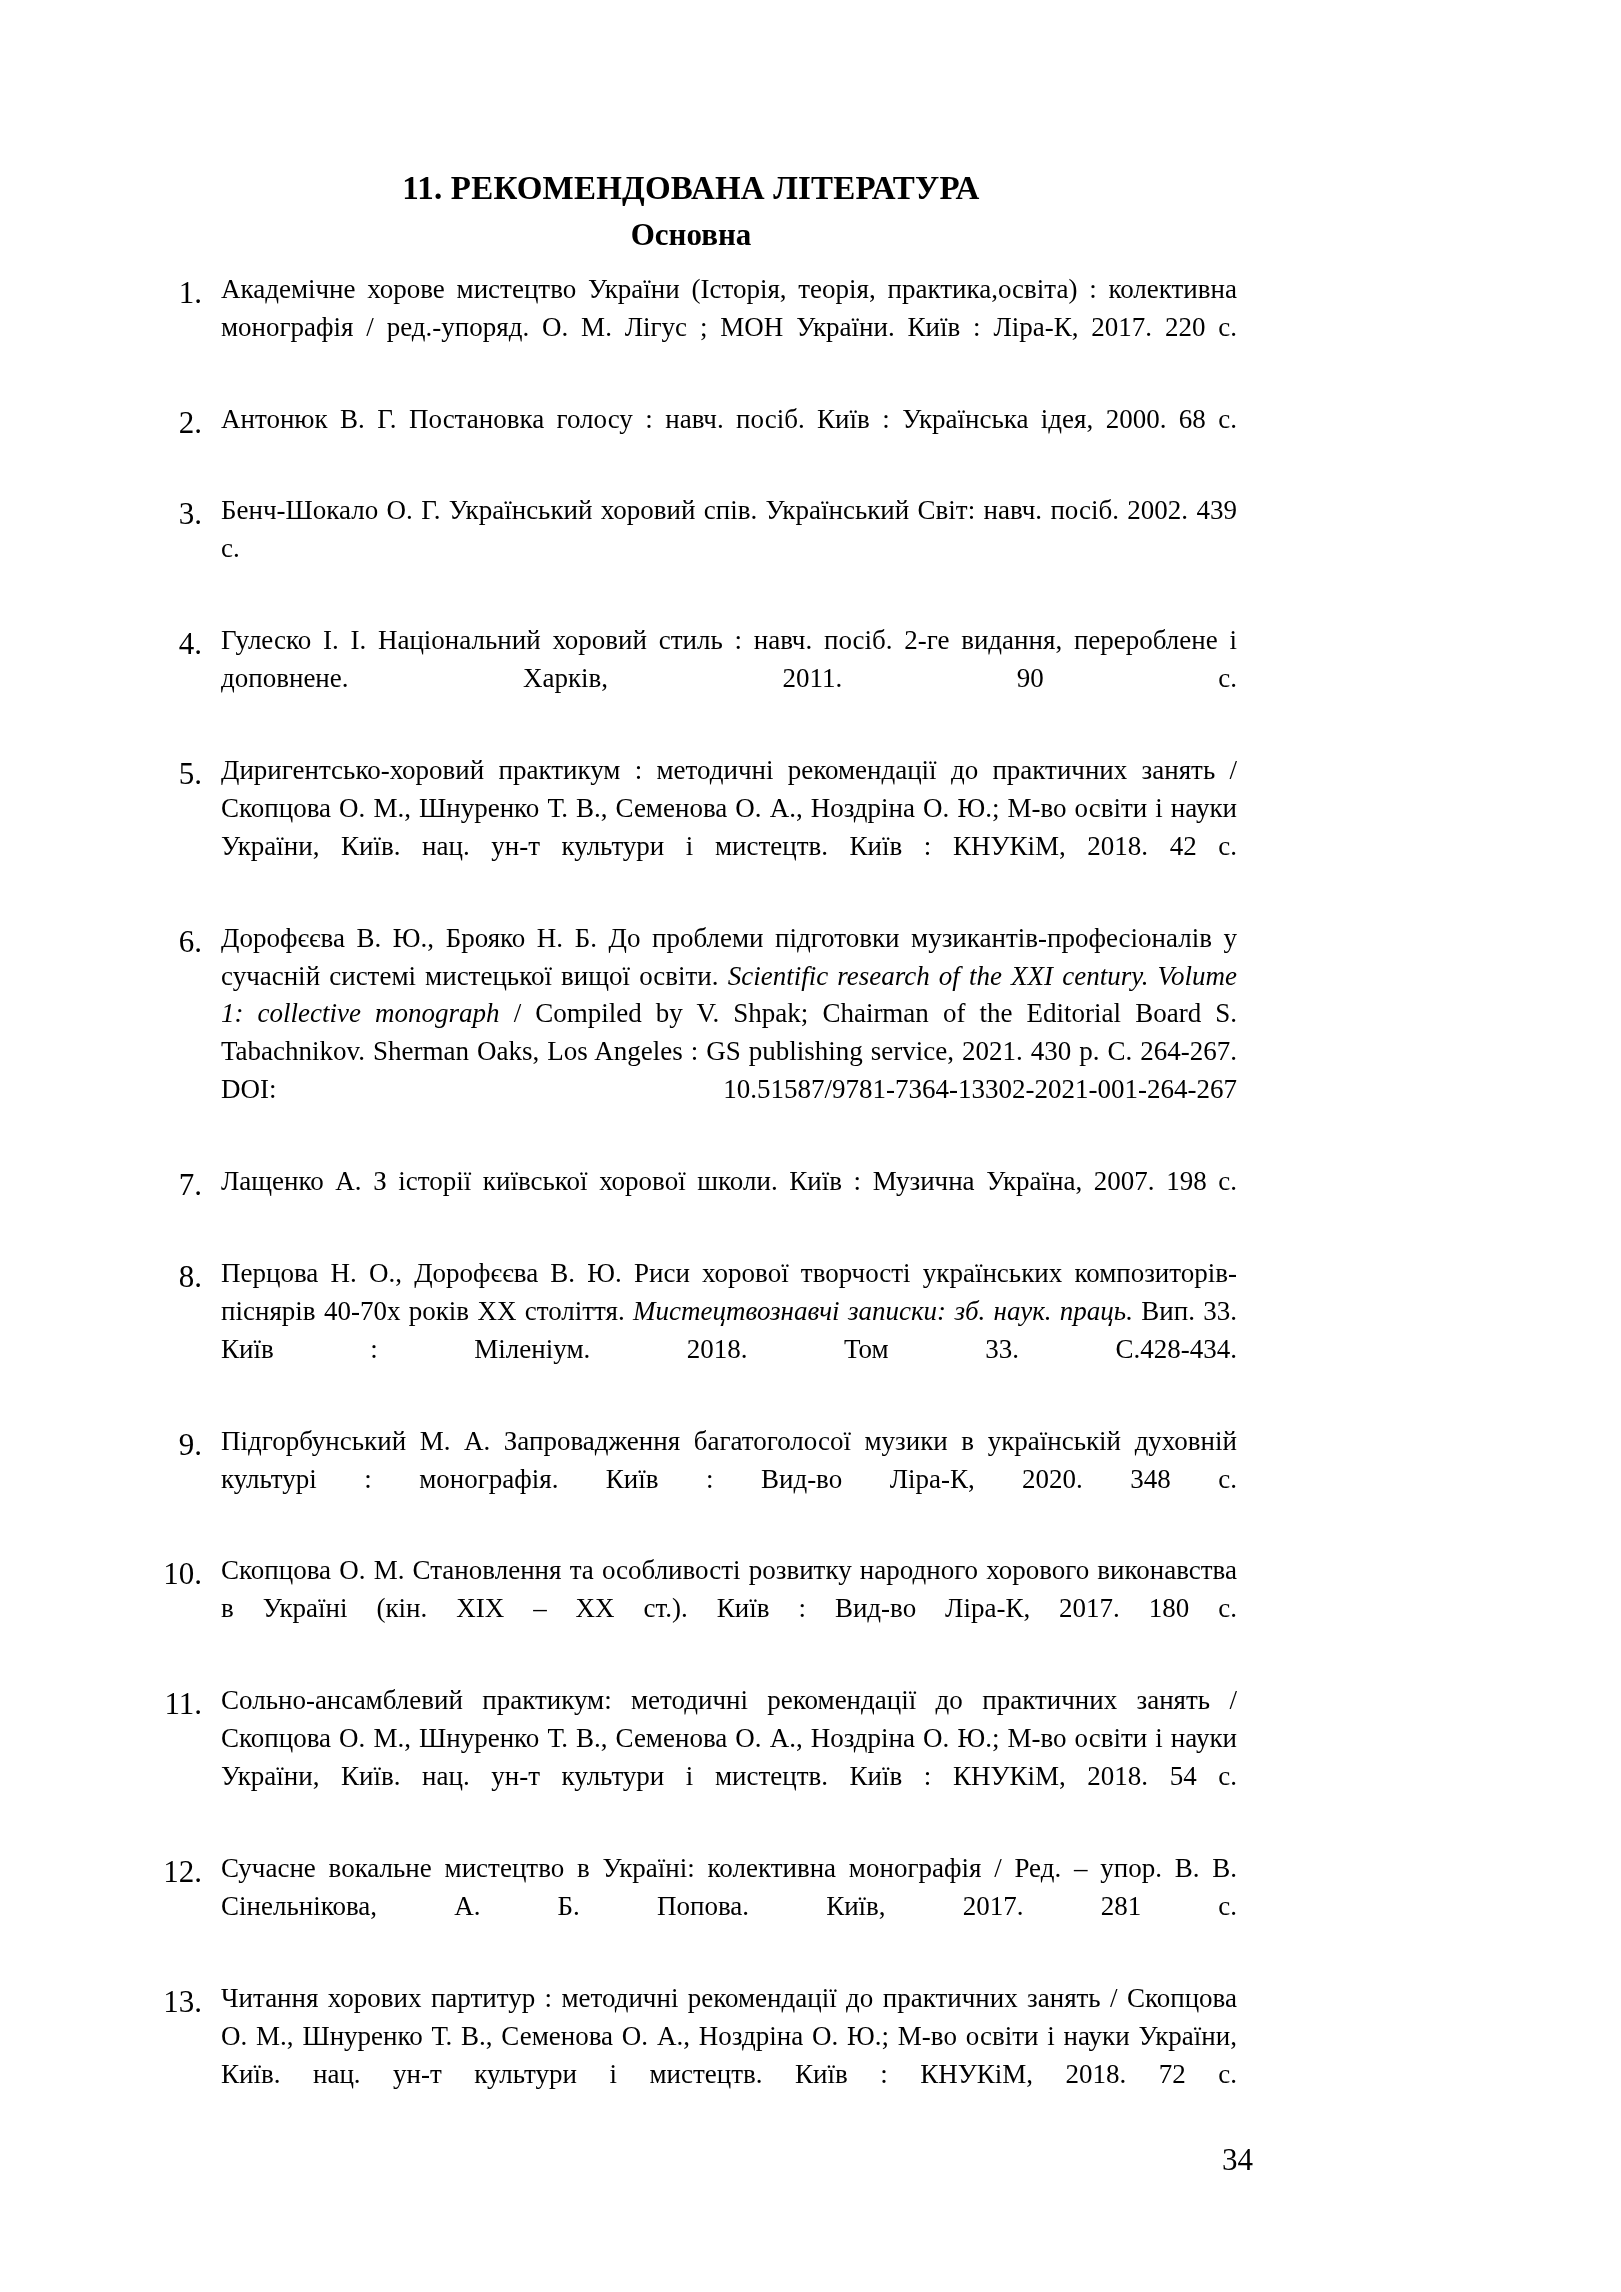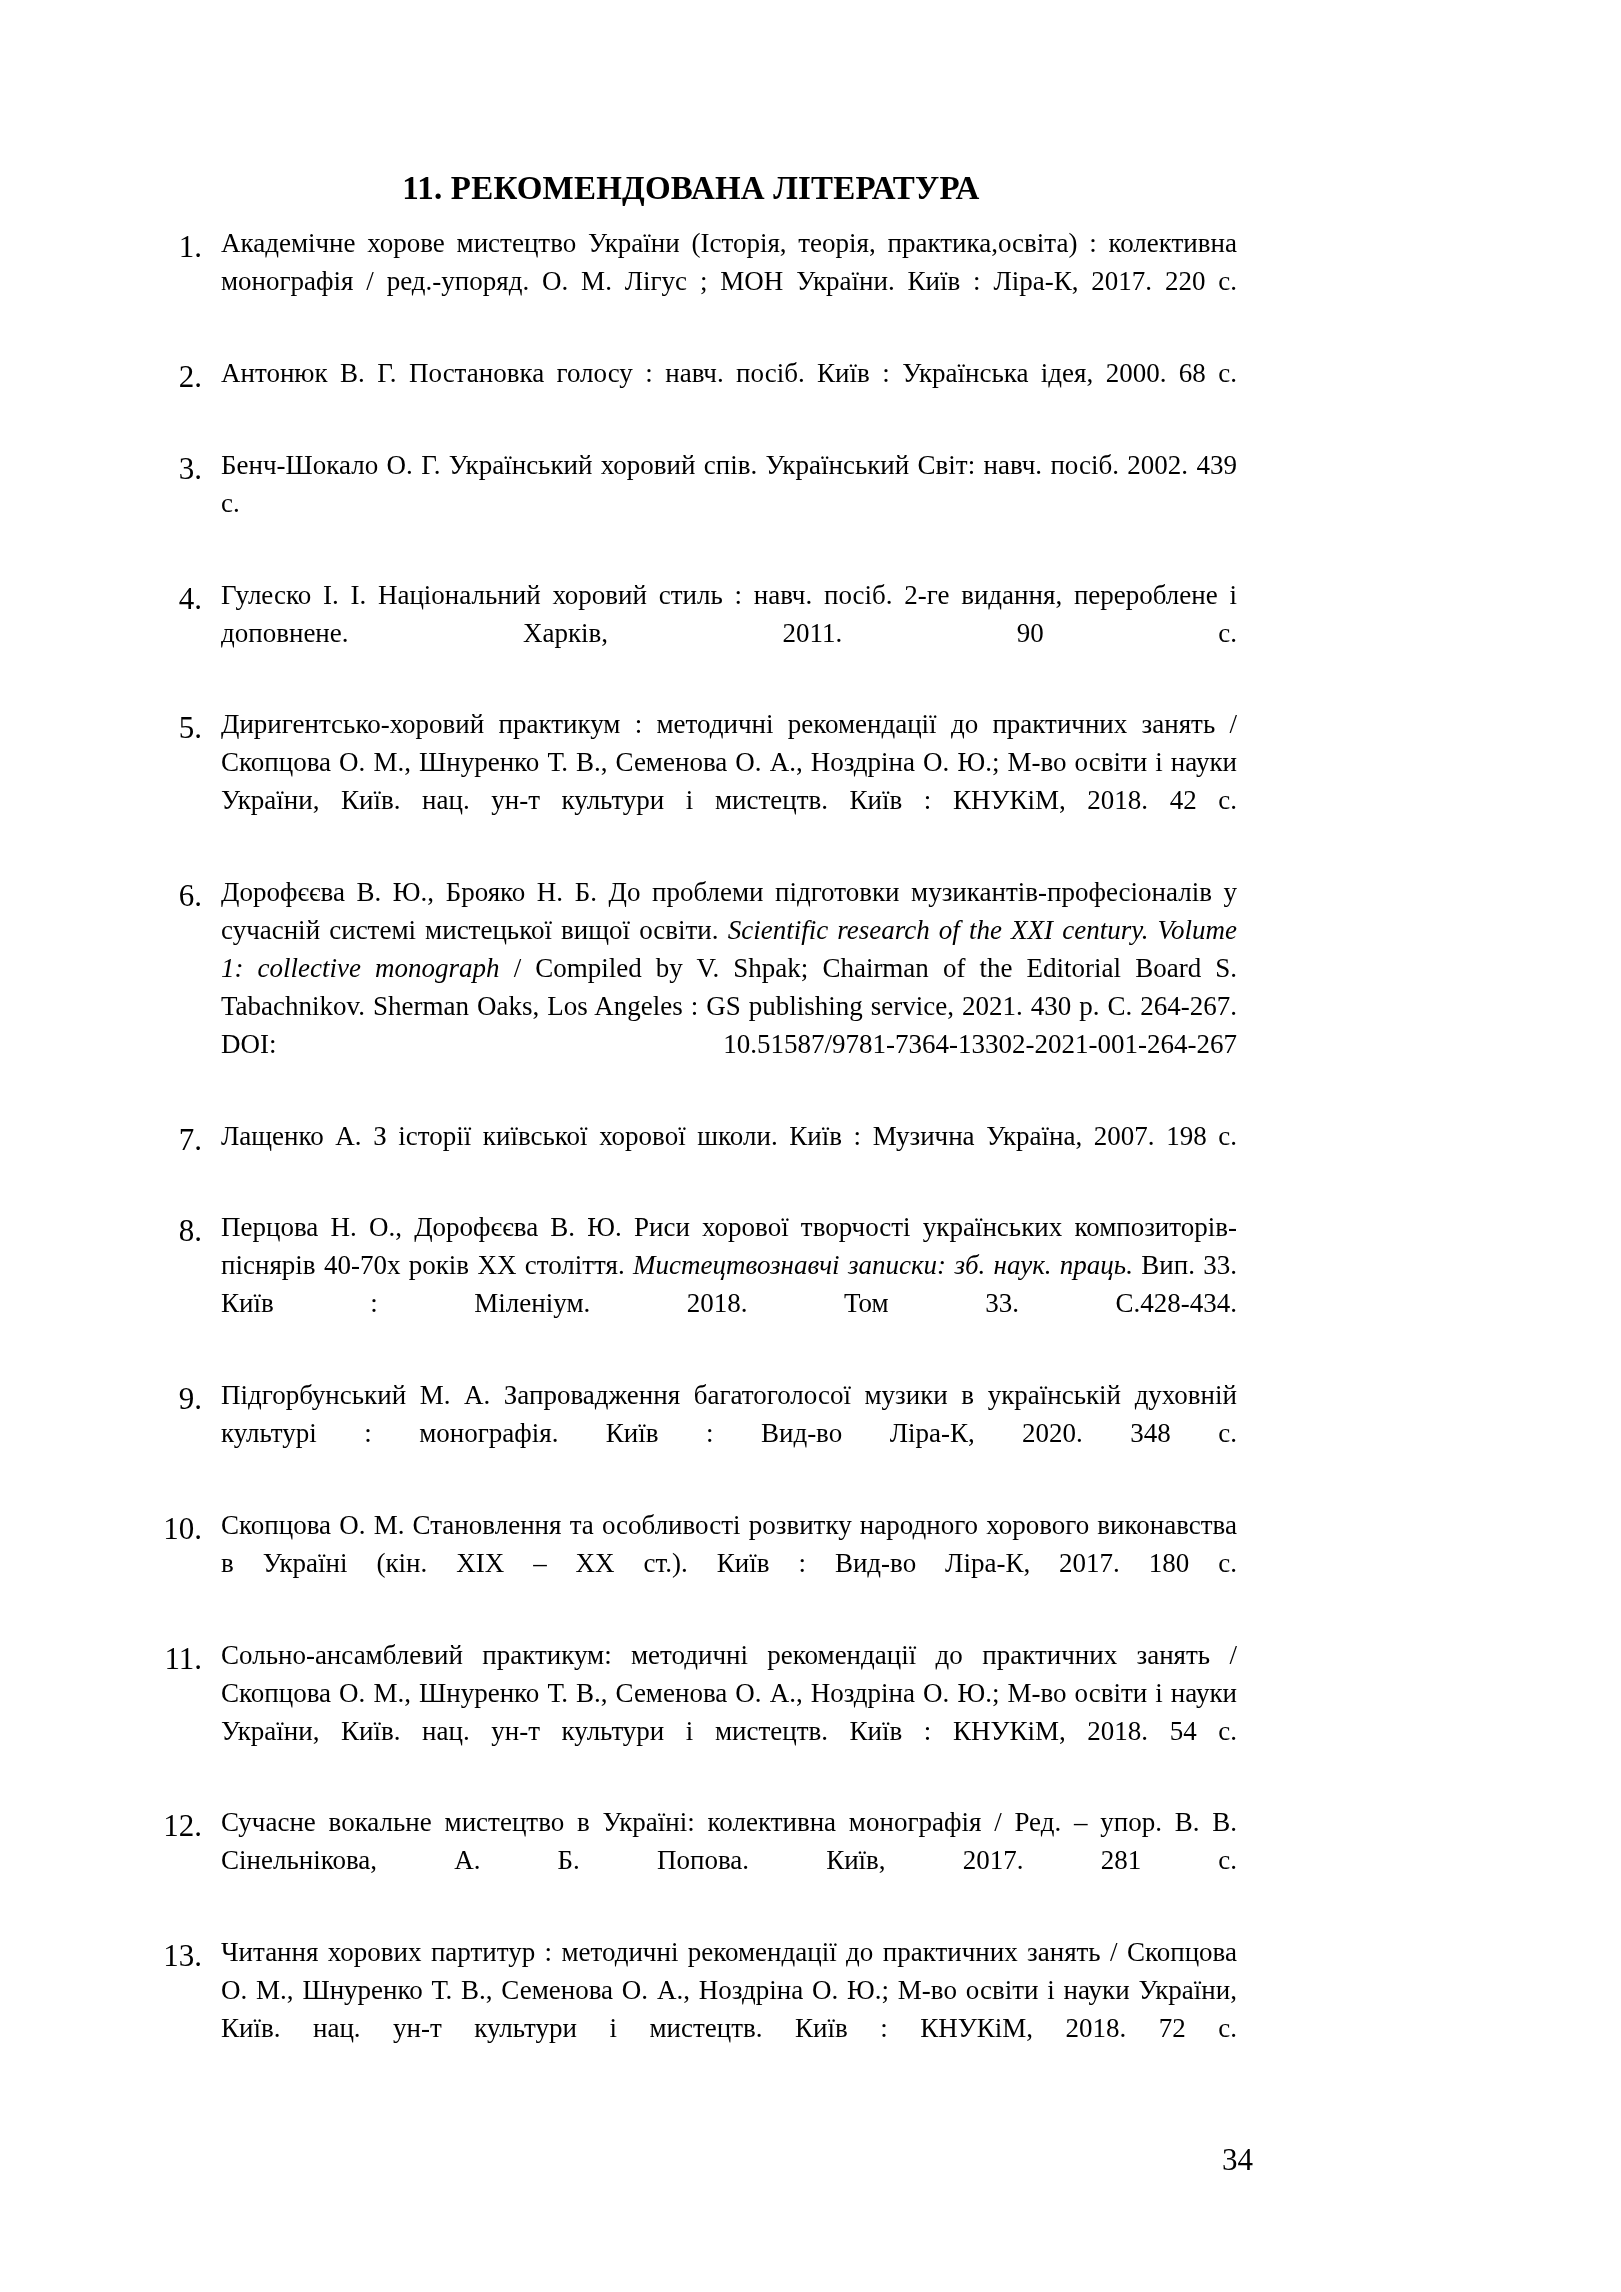--- a/index.html
+++ b/index.html
@@ -97,20 +97,21 @@
     line-height: 1;
   }
 </style>
 </head>
 <body>
 
 <div class="page">
 
   <h1 class="doc-title">11. РЕКОМЕНДОВАНА ЛІТЕРАТУРА</h1>
 
+  <h2 class="doc-subtitle">Основна</h2>
 
   <ol class="biblio">
       <li>
         <span class="ref-text"><span>Академічне хорове мистецтво України (Історія, теорія, практика,освіта) : колективна монографія / ред.-упоряд. О. М. Лігус ; МОН України. Київ : Ліра-К, 2017. 220 с.</span></span>
       </li>
       <li>
         <span class="ref-text"><span>Антонюк В. Г. Постановка голосу : навч. посіб. Київ : Українська ідея, 2000. 68 с.</span></span>
       </li>
       <li>
         <span class="ref-text"><span>Бенч-Шокало О. Г. Український хоровий спів. Український Світ: навч. посіб. 2002. 439 с.</span></span>

